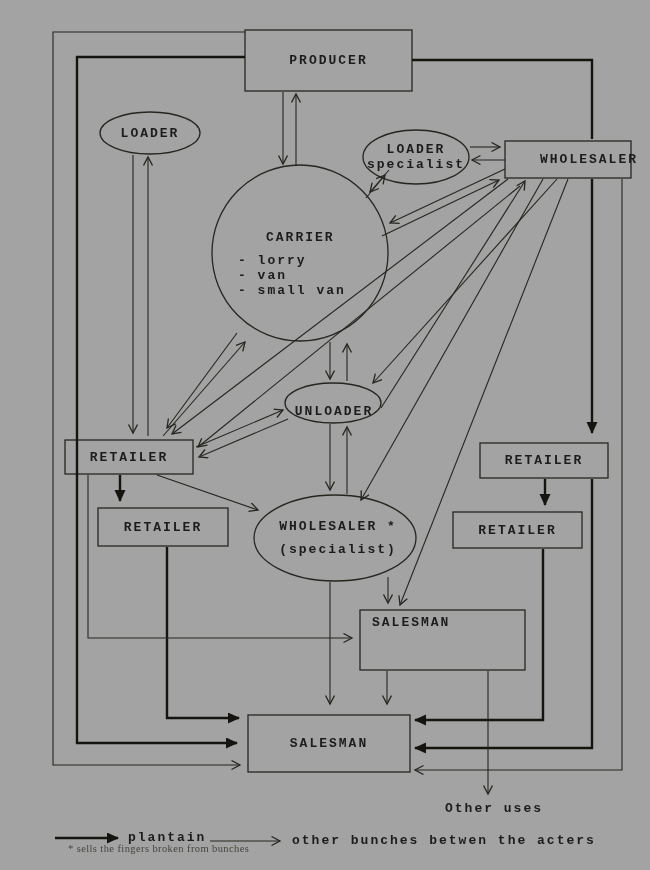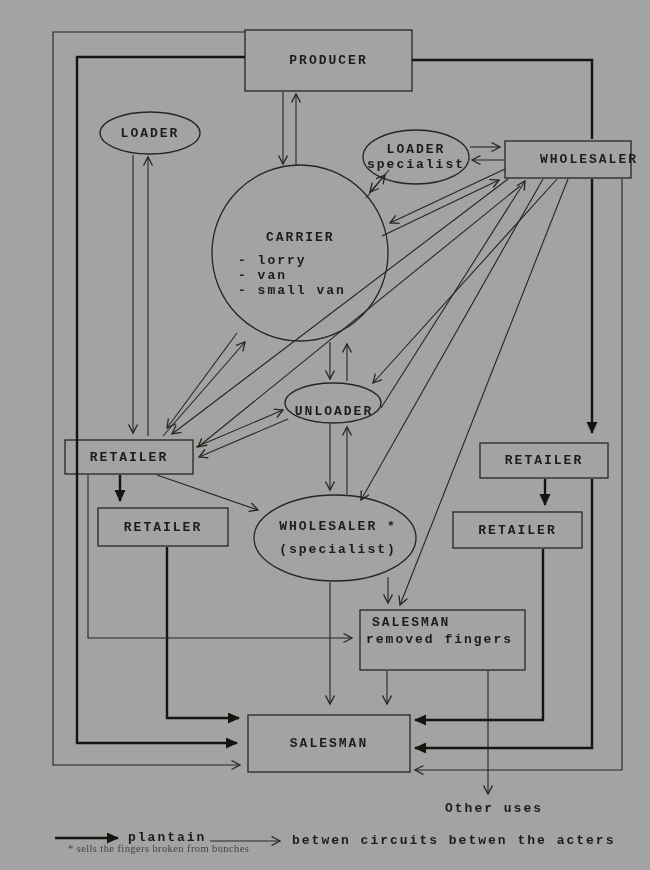--- a/index.html
+++ b/index.html
@@ -118,25 +118,24 @@
   <div class="lbl ctr" style="left:480px;top:443px;width:128px;height:35px">RETAILER</div>
   <div class="lbl ctr" style="left:453px;top:512px;width:129px;height:36px">RETAILER</div>
 
   <div class="lbl col" style="left:255px;top:513px;width:166px;height:50px;line-height:23px">
     <div>WHOLESALER *</div>
     <div>(specialist)</div>
   </div>
 
   <div class="lbl" style="left:366px;top:614px;line-height:17px">
     <div style="margin-left:6px">SALESMAN</div>
-    <div>removed fingers</div>
   </div>
 
   <div class="lbl ctr" style="left:248px;top:715px;width:162px;height:57px">SALESMAN</div>
 
   <div class="lbl" style="left:445px;top:801px">Other uses</div>
 
   <div class="lbl" style="left:128px;top:830px">plantain</div>
-  <div class="lbl" style="left:292px;top:833px">betwen circuits betwen the acters</div>
+  <div class="lbl" style="left:292px;top:833px">other bunches betwen the acters</div>
 
   <div class="foot" style="left:68px;top:843px">* sells the fingers broken from bunches</div>
 
 </div>
 
 </body></html>

